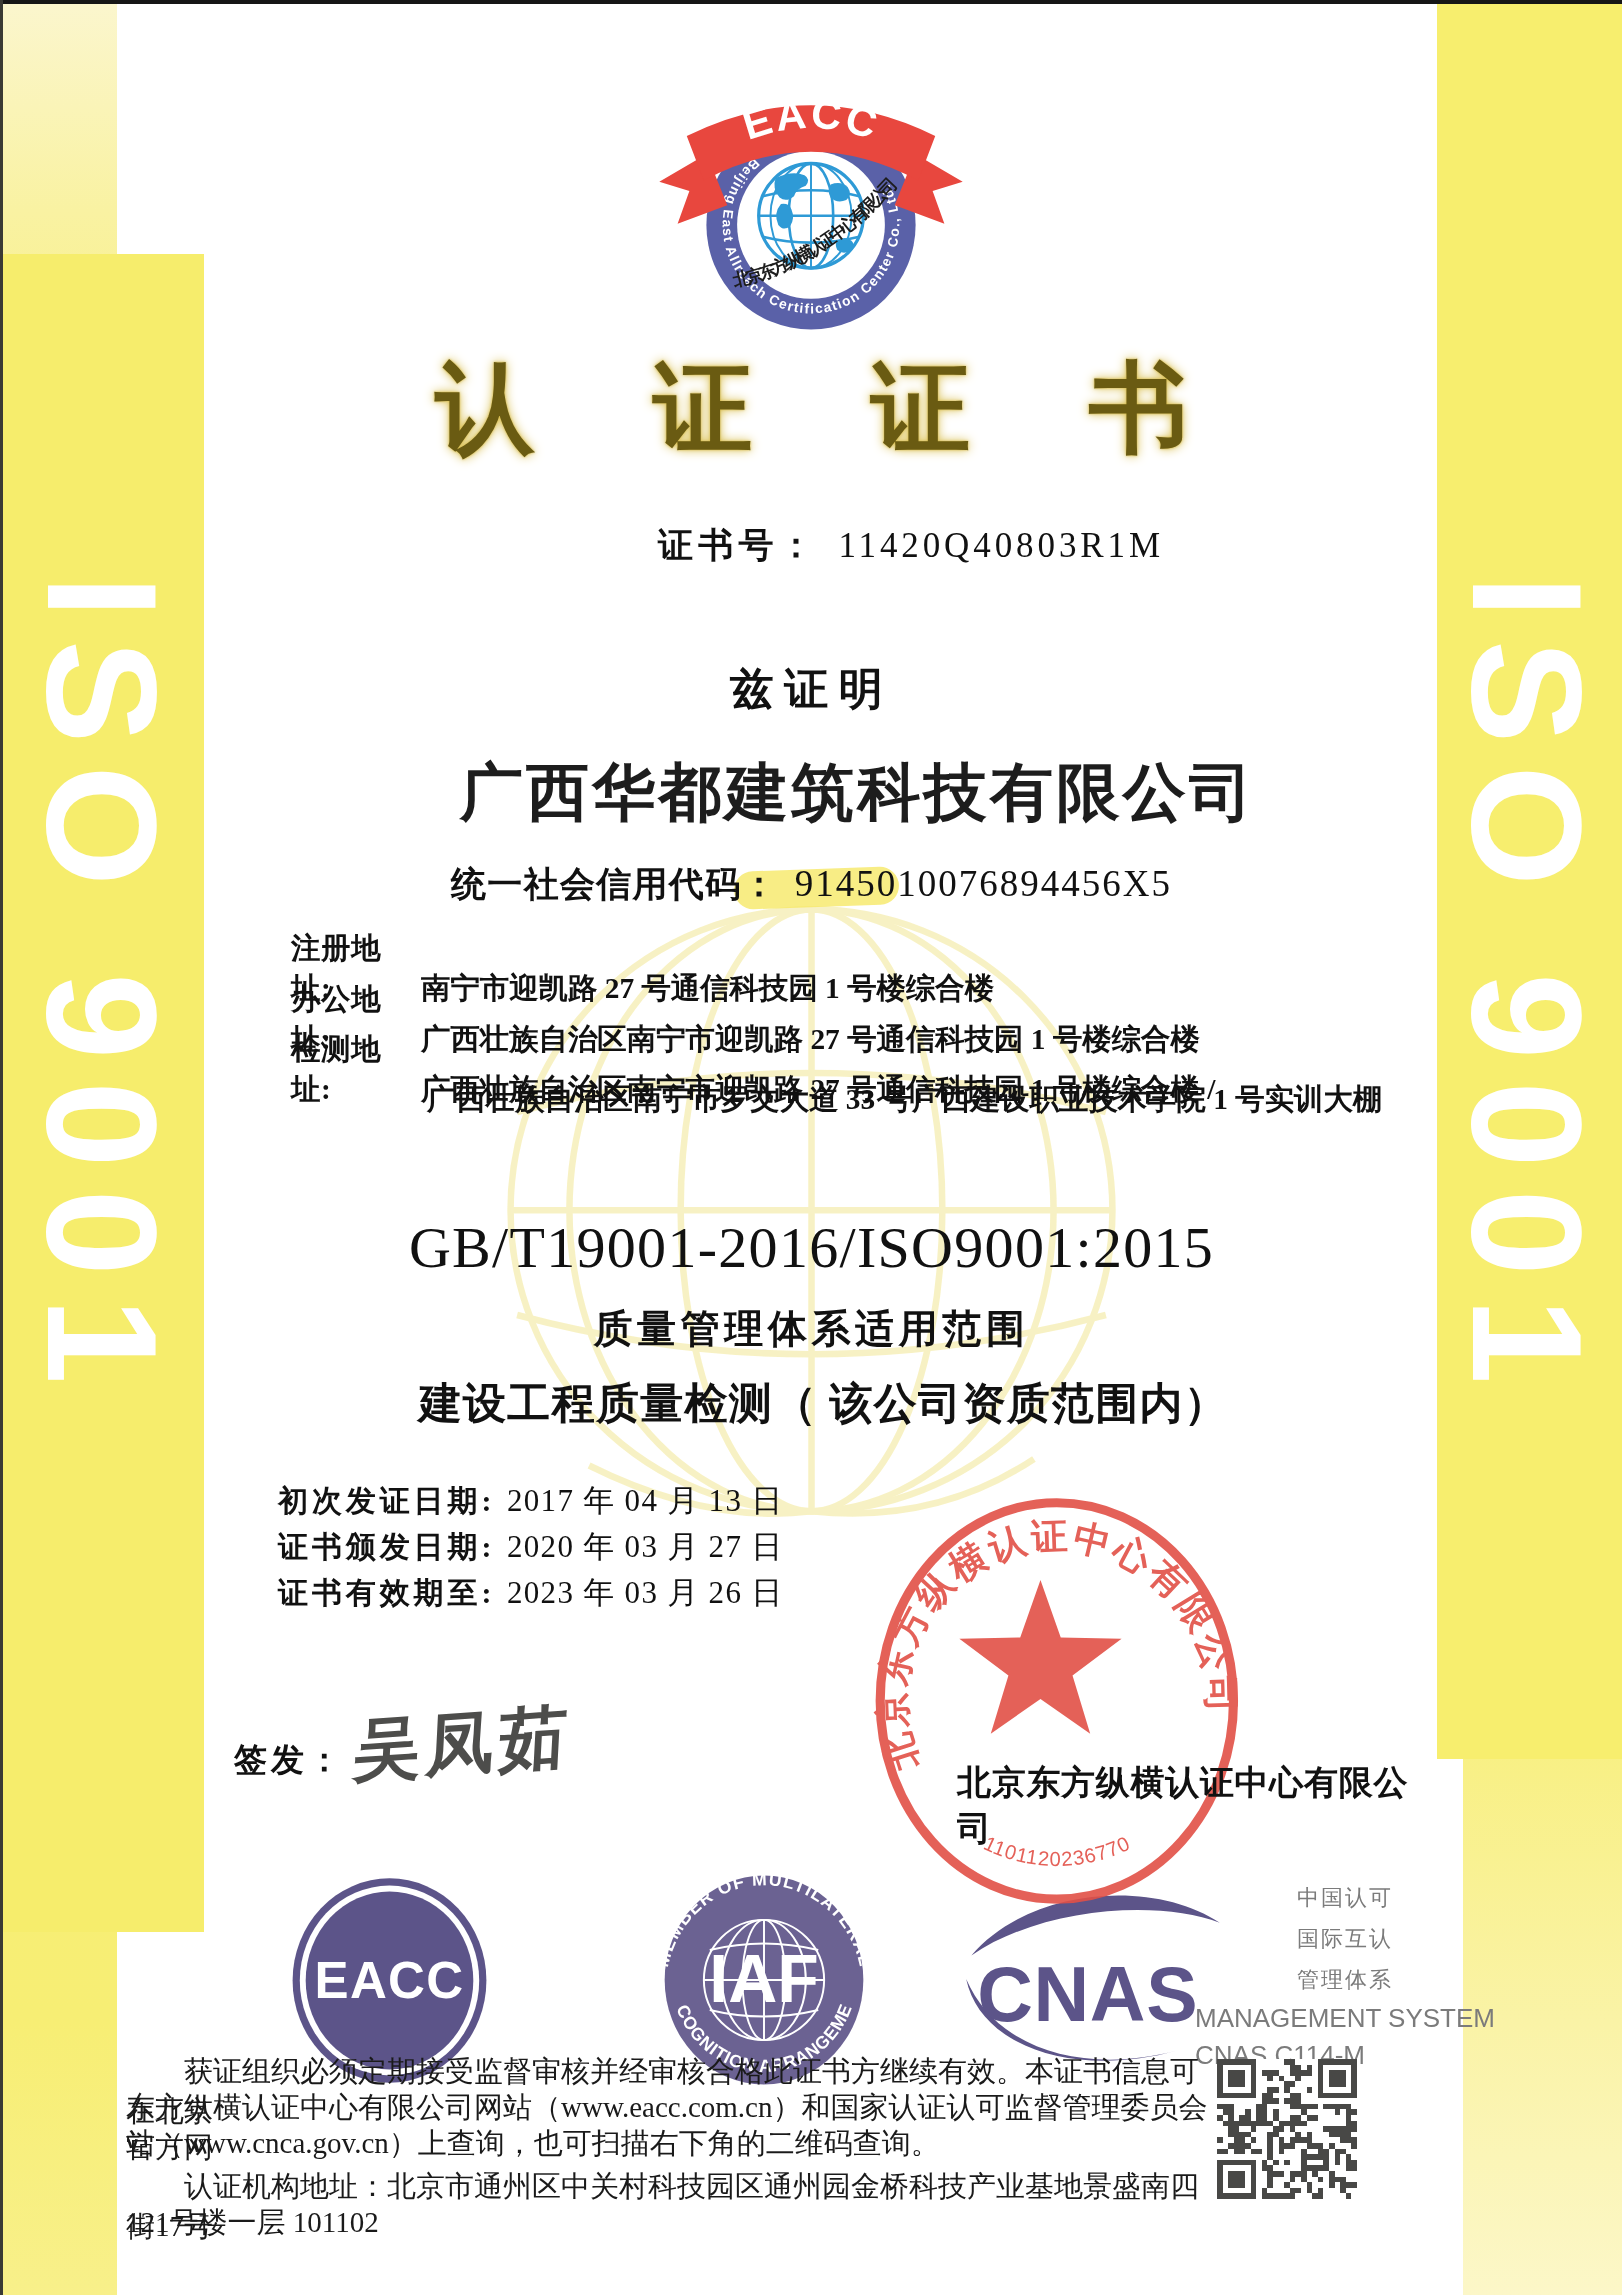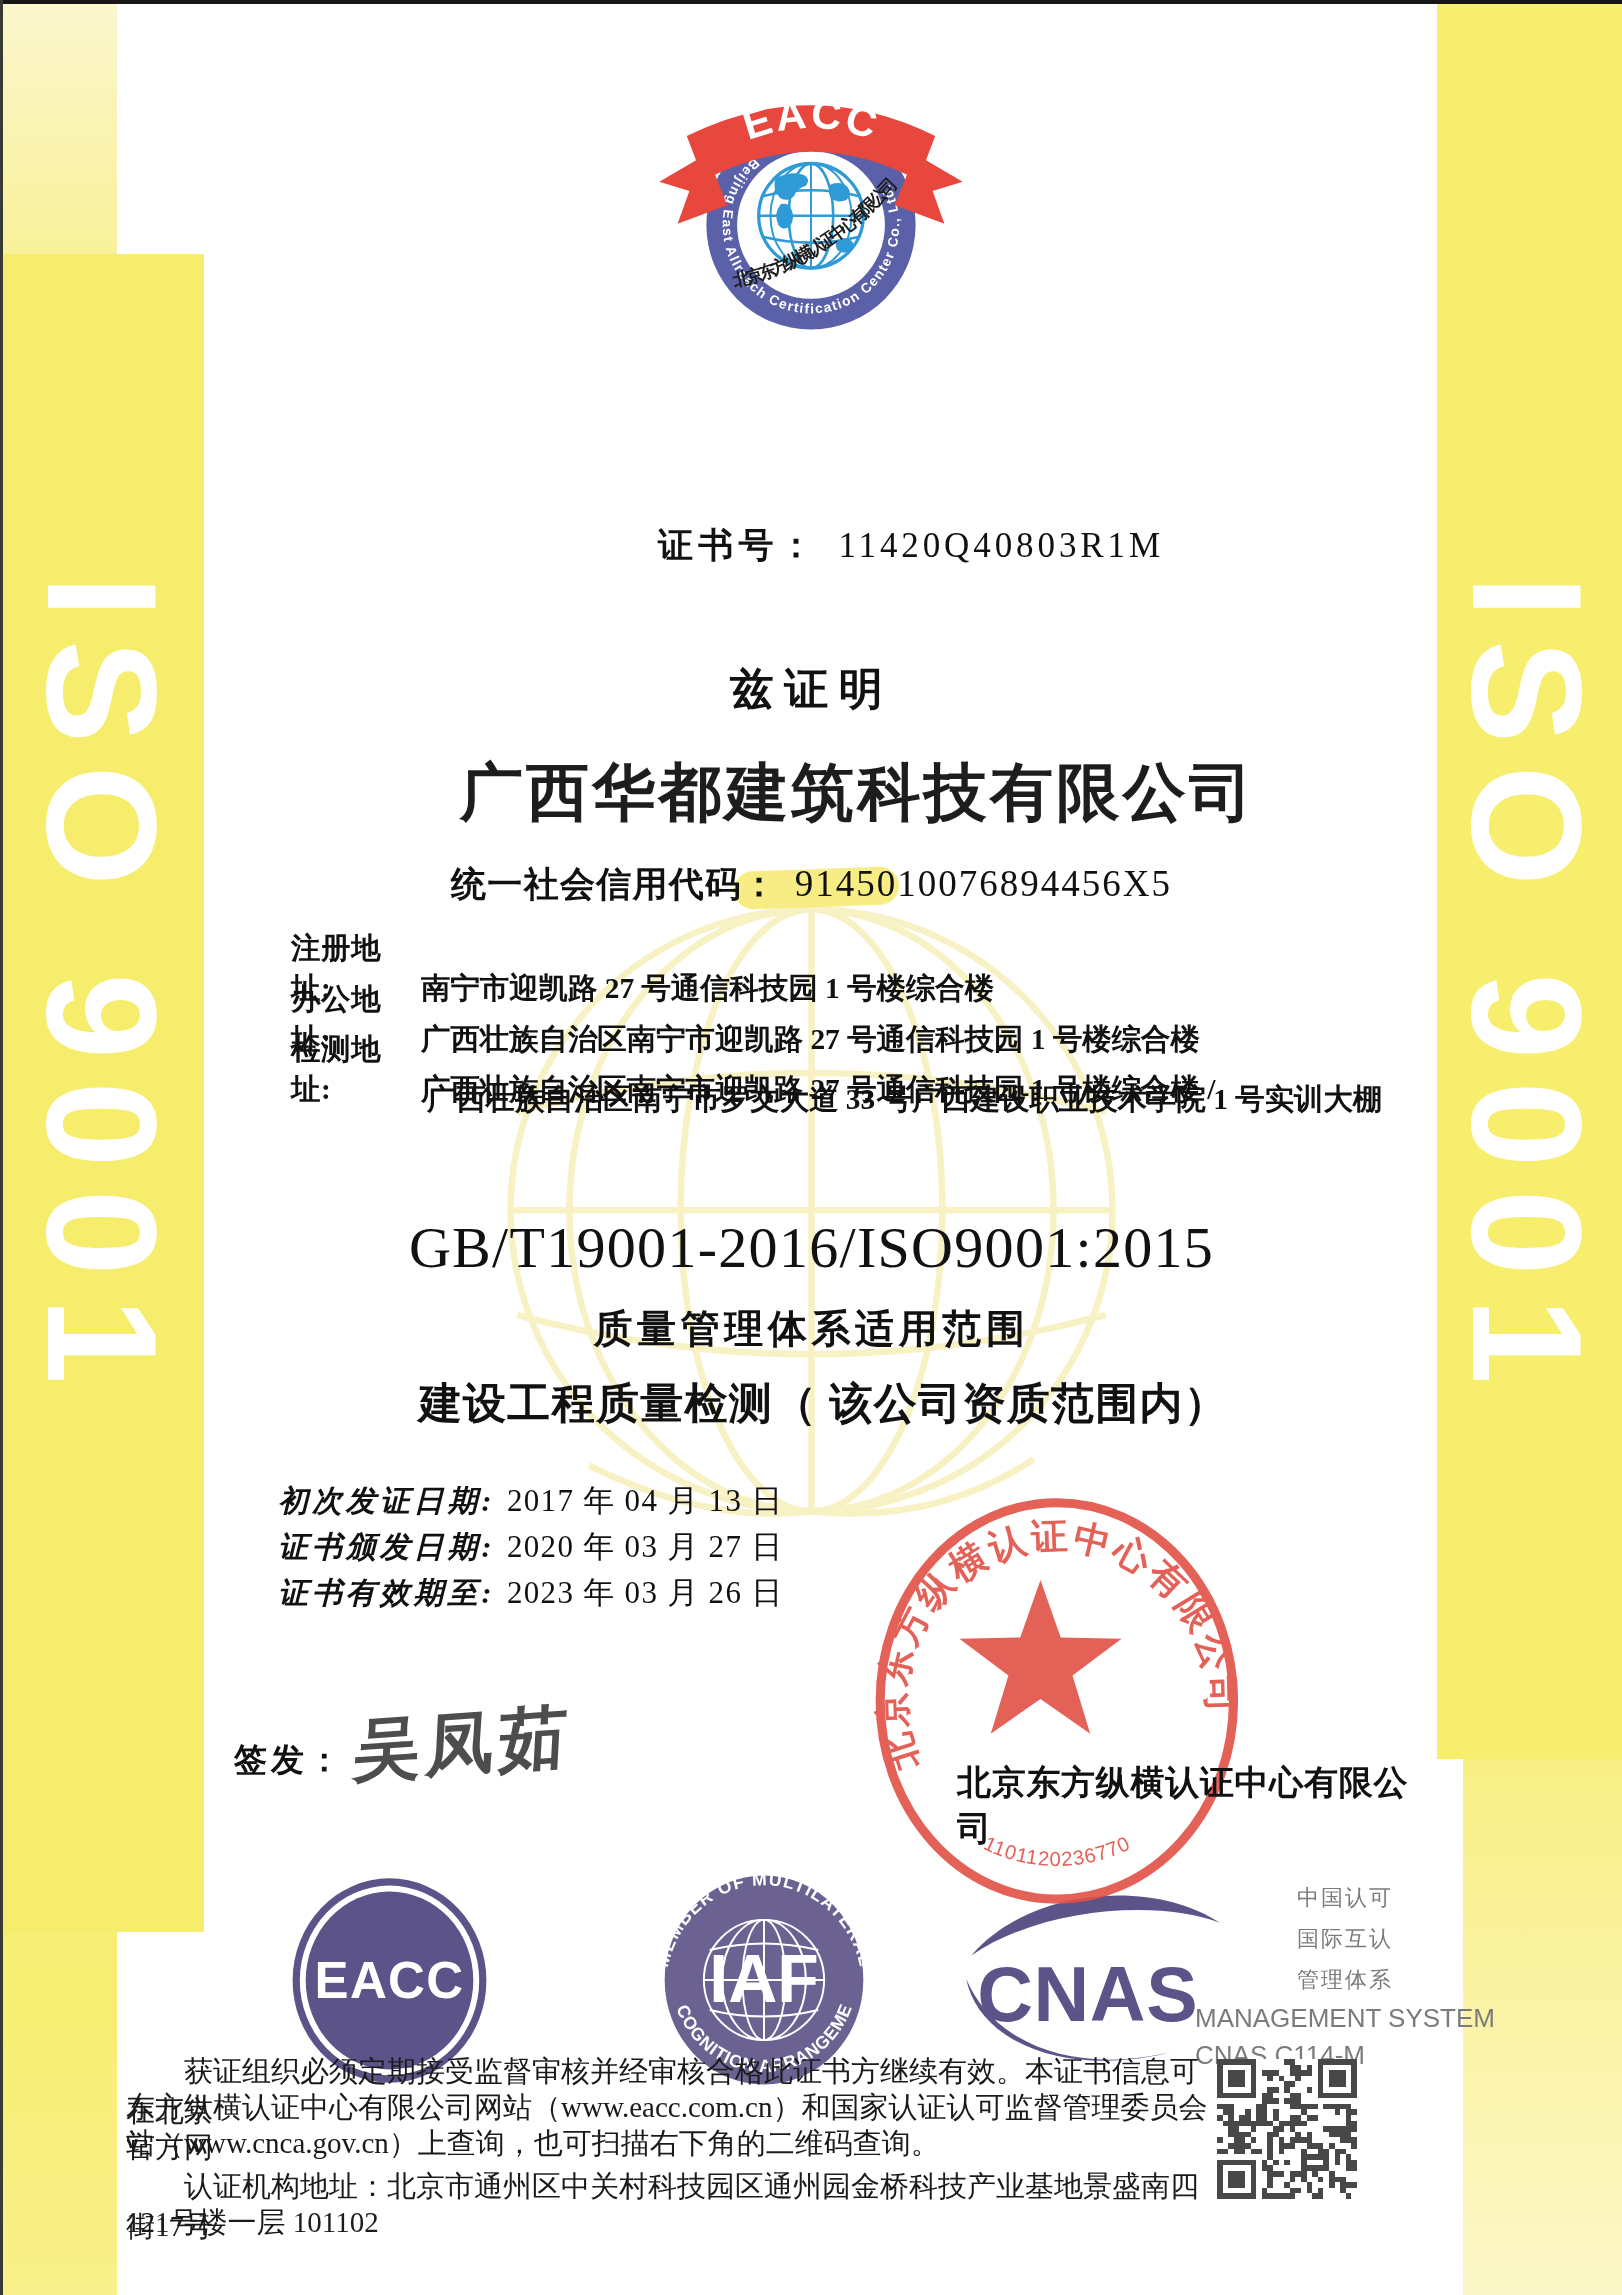--- a/index.html
+++ b/index.html
@@ -60,21 +60,21 @@
   .addr-row .lbl{display:inline-block;width:130px;letter-spacing:0.7px;}
   .addr-row .val{letter-spacing:0px;}
   .addr-cont{position:absolute;left:427px;width:1021px;z-index:3;font-size:29.4px;font-weight:bold;}
 
   .std-caption{top:1154px;font-size:39px;font-weight:bold;letter-spacing:4.6px;}
   .std-code{top:1214px;font-size:58px;letter-spacing:1.3px;}
   .scope-caption{top:1302px;font-size:39px;font-weight:bold;letter-spacing:4.6px;}
   .scope-value{top:1375px;font-size:43px;font-weight:bold;letter-spacing:1.3px;margin-left:12px;}
 
   .date-row{position:absolute;left:278px;z-index:3;font-size:30px;}
-  .date-row .lbl{display:inline-block;width:229px;font-weight:bold;letter-spacing:3.9px;font-style:italic;}
+  .date-row .lbl{display:inline-block;width:229px;font-weight:bold;letter-spacing:3.9px;}
   .date-row .val{font-size:31px;letter-spacing:1.3px;}
 
   .sign-label{top:1738px;left:234px;font-size:33px;font-weight:bold;letter-spacing:3.9px;}
   .signature{
     top:1699px;left:353px;font-size:68px;font-weight:bold;color:#4d4d4b;
     font-family:"Liberation Sans","DejaVu Sans",sans-serif;
     transform:rotate(-4deg) skewX(-7deg);letter-spacing:5.2px;z-index:3;
   }
 
   .seal{position:absolute;left:0;top:0;z-index:4;opacity:.9;}
@@ -155,20 +155,21 @@
     <g>
       <polygon points="96,152 28,192 74,206 56,256 132,228 112,178" fill="#e8473e"></polygon>
       <polygon points="424,152 492,192 446,206 464,256 388,228 408,178" fill="#e8473e"></polygon>
       <path d="M 70,122 Q 260,28 450,122 L 424,190 Q 260,102 96,190 Z" fill="#e8473e"></path>
       <text font-family="Liberation Sans, DejaVu Sans, sans-serif" font-size="64" font-weight="bold" fill="#ffffff" letter-spacing="4" text-anchor="middle">
         <textPath href="#ribArc" startOffset="50%">EACC</textPath>
       </text>
     </g>
   </svg>
 
+  <div class="abs centered title">认 证 证 书</div>
 
   <div class="abs certno">
     <span class="lbl">证书号：</span><span class="val">11420Q40803R1M</span>
   </div>
 
   <div class="abs centered certify">兹证明</div>
   <div class="abs centered company">广西华都建筑科技有限公司</div>
   <div class="highlight"></div>
   <div class="abs centered credit">
     <span class="lbl">统一社会信用代码：</span><span class="val">9145010076894456X5</span>

